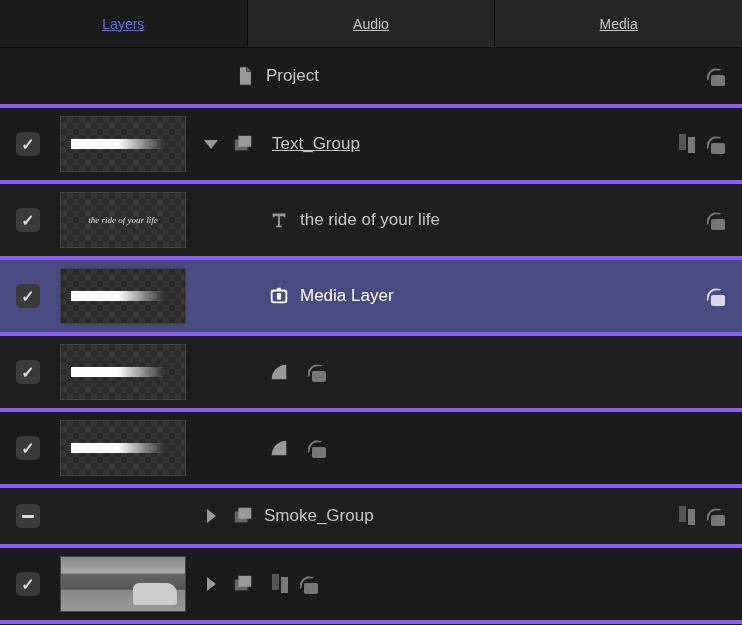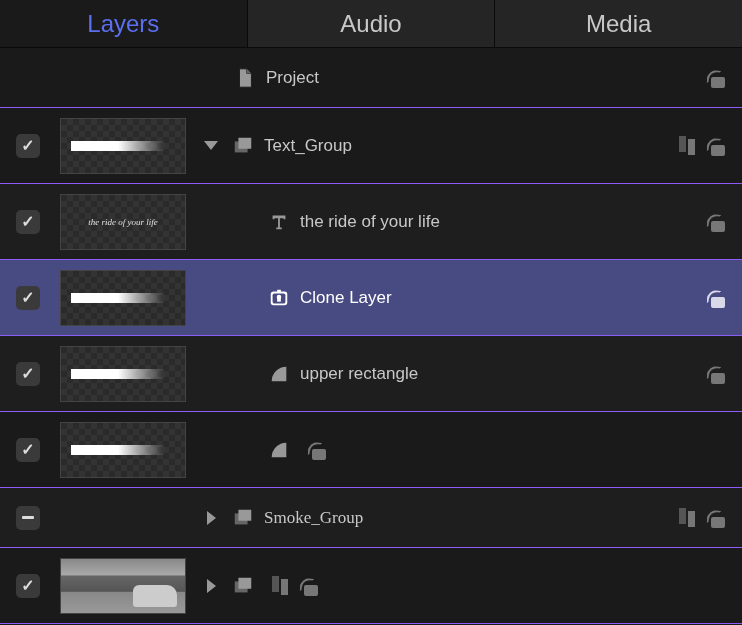--- a/index.html
+++ b/index.html
@@ -24,47 +24,47 @@
       background: #2a2a2a;
       border-bottom: 1px solid #0a0a0a;
     }
     .tab {
       flex: 1;
       display: flex;
       align-items: center;
       justify-content: center;
       color: #c8c8c8;
       cursor: pointer;
-      font-size: 24px;
+      font-size: 14px;
       background: #252525;
+      text-decoration: underline;
     }
     .tab.active {
       background: #1a1a1a;
       color: #5b6ff0;
       font-weight: 500;
     }
     .tab:not(:last-child) {
       border-right: 1px solid #0a0a0a;
     }
     
     
     .row {
       display: flex;
       align-items: center;
       height: 76px;
-      border-bottom: 1px solid #8b5cf6;
+      border-bottom: 4px solid #8b5cf6;
       padding-right: 15px;
       background: #1a1a1a;
     }
     .row.header-row {
       height: 60px;
     }
     .row.group-row {
       height: 60px;
-      font-family: Liberation Serif, serif;
     }
     .row.alt {
       background: #1e1e1e;
     }
     .row.selected {
       background: #484a82;
     }
     .row.selected .label {
       color: #fff;
     }
@@ -193,20 +193,22 @@
     }
     
     
     .label {
       flex: 1;
       color: #c8c8c8;
       font-size: 17px;
       padding-left: 4px;
     }
     .label.underlined {
+      text-decoration: underline;
+      margin-left: 8px;
     }
     
     
     .right-icons {
       display: flex;
       align-items: center;
       gap: 8px;
       flex-shrink: 0;
       padding-left: 10px;
     }
@@ -359,41 +361,40 @@
   <div class="indent-1"></div>
   <div class="icon-cell">
     <svg class="svg-icon sel" viewBox="0 0 24 24">
       <rect x="3" y="5" width="18" height="15" rx="3" fill="#fff"></rect>
       <rect x="5" y="7" width="14" height="11" rx="2" fill="#484a82"></rect>
       <rect x="10" y="3" width="4" height="3" fill="#fff"></rect>
       <circle cx="12" cy="11" r="2.5" fill="#fff"></circle>
       <rect x="10" y="12" width="4" height="4" fill="#fff"></rect>
     </svg>
   </div>
-  <div class="label">Clone Layer</div>
+  <div class="label">Media Layer</div>
   <div class="right-icons">
     <div class="lock sel"></div>
   </div>
 </div>
 
 <div class="row alt">
   <div class="checkbox-cell">
       <div class="checkbox checked"></div>
     </div>
   <div class="thumb-cell">
       <div class="thumb stripe"></div>
     </div>
   <div class="disclosure-cell"></div>
   <div class="indent-1"></div>
   <div class="icon-cell">
     <svg class="svg-icon" viewBox="0 0 24 24">
       <path d="M4 20 A 16 16 0 0 1 20 4 L20 20 Z" fill="#999"></path>
     </svg>
   </div>
-  <div class="label">upper rectangle</div>
   <div class="right-icons">
     <div class="lock"></div>
   </div>
 </div>
 
 <div class="row">
   <div class="checkbox-cell">
       <div class="checkbox checked"></div>
     </div>
   <div class="thumb-cell">

